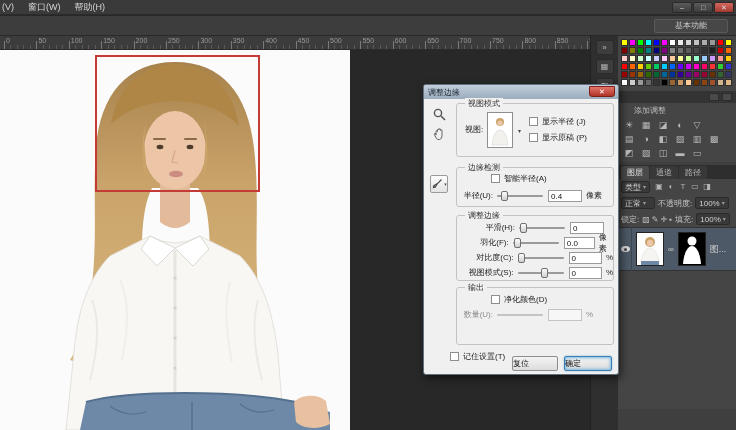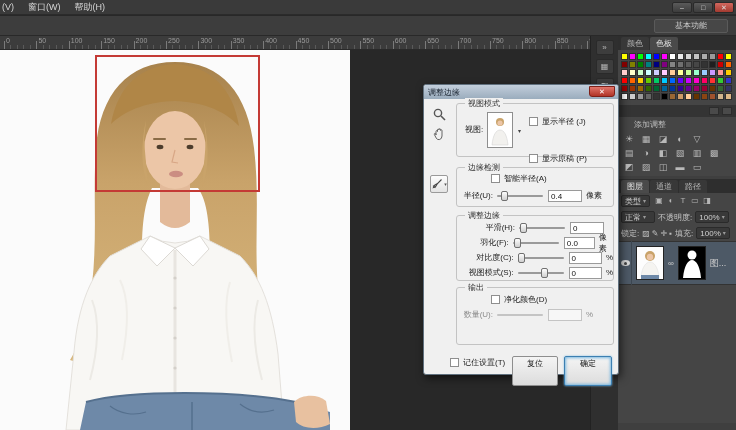--- a/index.html
+++ b/index.html
@@ -92,22 +92,22 @@
   .sthumb { position:absolute; top:0; width:7px; height:10px; background:linear-gradient(#fdfdfd,#cfcfcf);
     border:1px solid #707070; border-radius:2px; }
   .vbox { width:34px; height:12px; background:#fff; border:1px solid #9a9a9a; font-size:8px;
     padding:0 2px; line-height:11px; margin-left:5px; color:#111; }
   .unit { font-size:8px; color:#222; margin-left:4px; }
   .disabled { opacity:.5; }
   .ddl { height:13px; background:#fff; border:1px solid #8e8e8e; display:flex; align-items:center;
     font-size:8px; padding-left:3px; color:#111; position:relative; }
   .ddl .arr { position:absolute; right:0; top:0; width:12px; height:11px; background:linear-gradient(#f5f5f5,#d8d8d8);
     border-left:1px solid #aaa; text-align:center; font-size:6px; line-height:11px; color:#444; }
-  .winbtn { height:30px; background:linear-gradient(#f4f4f4,#dcdcdc); border:1px solid #8e8e8e;
-    border-radius:2px; font-size:8px; text-align:center; line-height:13px; color:#111; }
+  .winbtn { height:15px; background:linear-gradient(#f4f4f4,#dcdcdc); border:1px solid #8e8e8e;
+    border-radius:2px; font-size:8px; line-height:13px; color:#111; }
   .winbtn.default { border-color:#3c7fb1; box-shadow:0 0 3px 1px #7ab8e0 inset, 0 0 2px #7ab8e0; }
 
   .hiddentab { position:absolute; top:68px; height:11px; background:#3d3d3d; border:1px solid #2a2a2a; border-radius:2px 2px 0 0; }
 </style>
 </head>
 <body>
 
 <div id="menubar">
   <span>(V)</span>
   <span>窗口(W)</span>
@@ -294,24 +294,20 @@
 </div>
 
 <div id="dockstrip">
   <div class="stripbtn">»</div>
   <div class="stripbtn">▦</div>
   <div class="stripbtn">◧</div>
 </div>
 
 <div id="rightpanels">
 
-  <div class="tabbar">
-    <div class="tab">颜色</div>
-    <div class="tab active">色板</div>
-  </div>
   <div class="panelbody">
     <div id="swatch-grid">
         <div class="swatch" style="background: rgb(255, 255, 0);"></div>
         <div class="swatch" style="background: rgb(255, 0, 255);"></div>
         <div class="swatch" style="background: rgb(0, 255, 0);"></div>
         <div class="swatch" style="background: rgb(0, 255, 255);"></div>
         <div class="swatch" style="background: rgb(0, 0, 255);"></div>
         <div class="swatch" style="background: rgb(255, 0, 255);"></div>
         <div class="swatch" style="background: rgb(255, 255, 255);"></div>
         <div class="swatch" style="background: rgb(235, 235, 235);"></div>
@@ -533,21 +529,21 @@
           <circle cx="12" cy="9" r="4" fill="#c9a36a"></circle>
           <circle cx="12" cy="10" r="2.6" fill="#ecc6a7"></circle>
           <path d="M4,32 C5,22 8,17 12,17 C16,17 19,22 20,32 Z" fill="#f2f1ee" stroke="#ccc" stroke-width="0.5"></path>
         </svg>
       <span style="position:absolute;right:-9px;top:14px;font-size:6px;color:#444;">▾</span>
     </div>
     <div class="cbrow" style="position:absolute;left:72px;top:12px;">
       <span class="cb"></span>
       <span>显示半径 (J)</span>
     </div>
-    <div class="cbrow" style="position:absolute;left:72px;top:49px;">
+    <div class="cbrow" style="position:absolute;left:72px;top:28px;">
       <span class="cb"></span>
       <span>显示原稿 (P)</span>
     </div>
   </div>
 
   <div class="group" style="top:82px;height:40px;">
     <div class="legend">边缘检测</div>
     <div class="cbrow" style="position:absolute;left:34px;top:5px;">
       <span class="cb"></span>
       <span>智能半径(A)</span>
@@ -614,20 +610,20 @@
     <div class="srow disabled" style="position:absolute;left:0;top:19px;width:156px;">
       <div class="slbl" style="width:40px;">数量(U):</div>
       <div class="slider">
           <div class="strack"></div>
         </div>
       <div class="vbox"></div>
       <div class="unit">%</div>
     </div>
   </div>
 
-  <div class="cbrow" style="position:absolute;left:26px;top:272px;">
+  <div class="cbrow" style="position:absolute;left:26px;top:266px;">
     <span class="cb"></span>
     <span>记住设置(T)</span>
   </div>
 
   <div class="winbtn" style="position:absolute;left:88px;top:271px;width:46px;">复位</div>
   <div class="winbtn default" style="position:absolute;left:140px;top:271px;width:48px;">确定</div>
 </div>
 
 </body></html>

